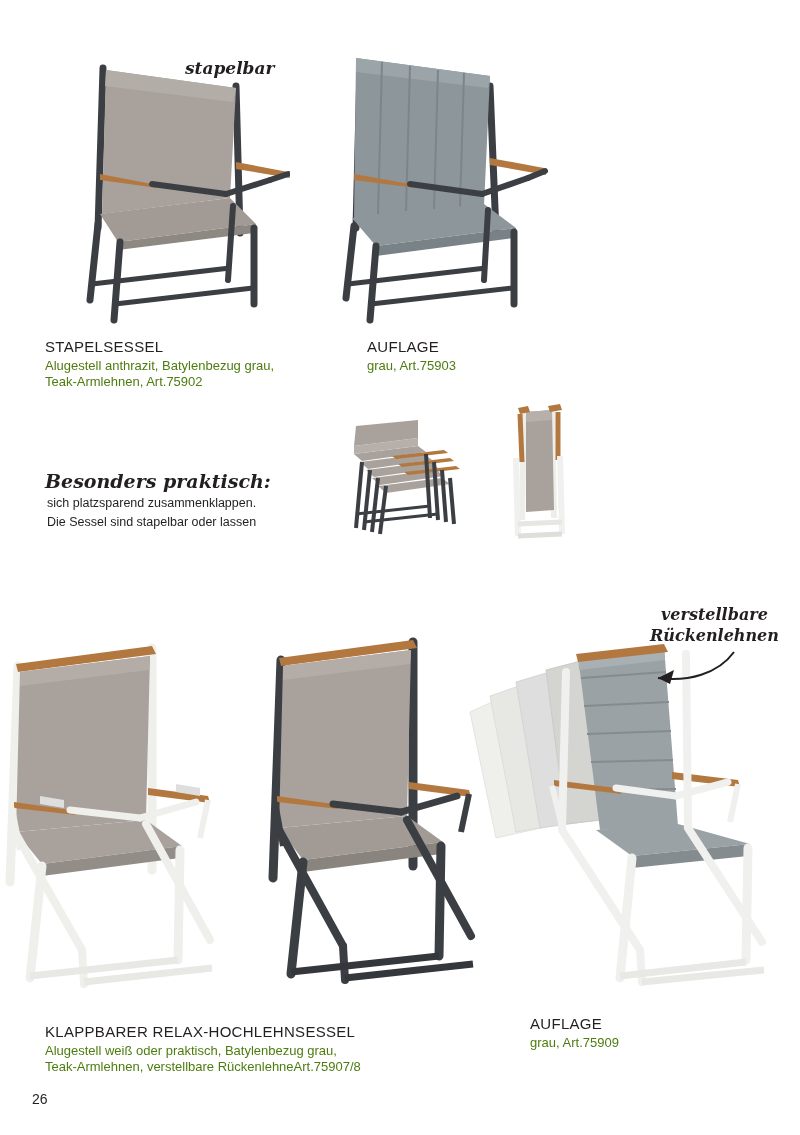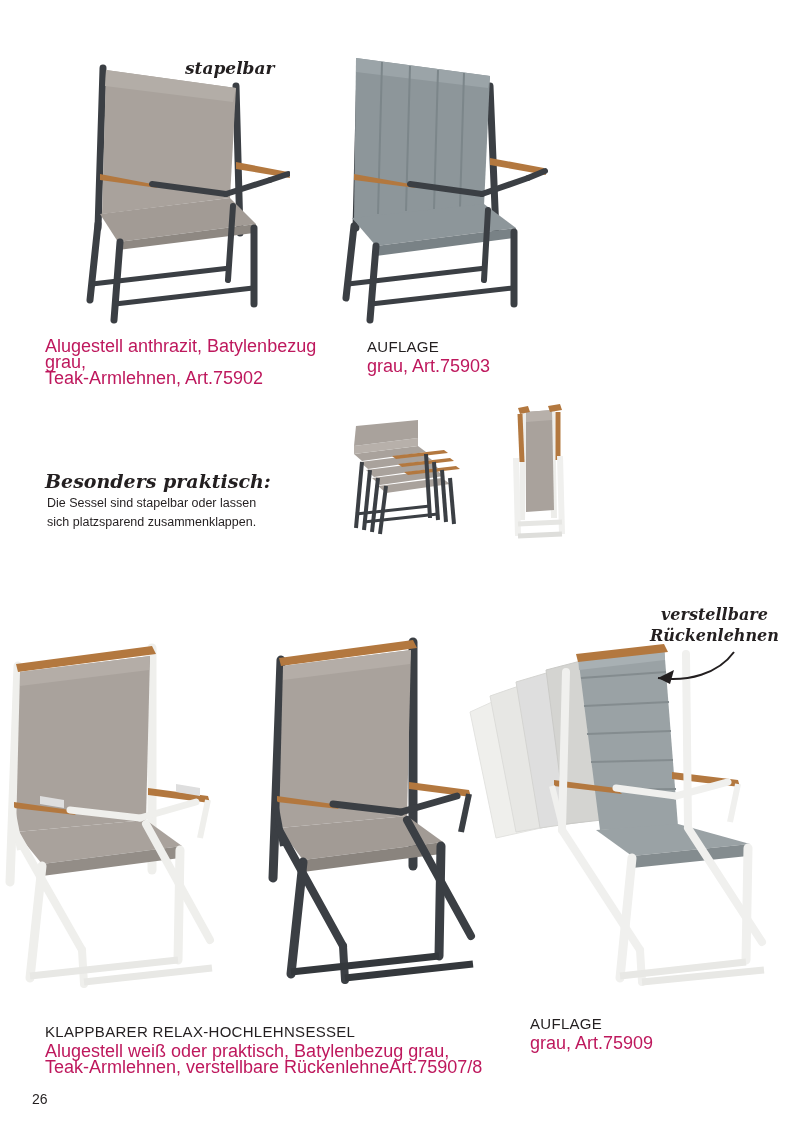--- a/index.html
+++ b/index.html
@@ -23,23 +23,23 @@
 
   
   .prod-title {
     font-size: 15px;
     letter-spacing: 0.3px;
     color: #231f20;
     margin: 0 0 3px 0;
     font-weight: 400;
   }
   .prod-desc {
-    font-size: 18px;
+    font-size: 13px;
     line-height: 16px;
-    color: #be185d;
+    color: #4d7c0f;
     margin: 0;
     font-weight: 400;
   }
   .script {
     font-family: "DejaVu Serif", serif;
     font-style: italic;
     font-weight: 700;
   }
 
   
@@ -143,20 +143,21 @@
 
     <path d="M46 218 L40 292" stroke="#3b3f44" stroke-width="7" fill="none" stroke-linecap="round"></path>
     <path d="M184 204 L184 276" stroke="#3b3f44" stroke-width="7" fill="none" stroke-linecap="round"></path>
     <path d="M24 198 L16 270" stroke="#3b3f44" stroke-width="7" fill="none" stroke-linecap="round"></path>
     <path d="M158 182 L154 252" stroke="#3b3f44" stroke-width="6" fill="none" stroke-linecap="round"></path>
     <path d="M18 256 L156 240" stroke="#3b3f44" stroke-width="5" fill="none"></path>
     <path d="M41 276 L183 260" stroke="#3b3f44" stroke-width="5" fill="none"></path>
   </svg>
 
   <div id="block-stapelsessel">
+    <p class="prod-title">STAPELSESSEL</p>
     <p class="prod-desc">Alugestell anthrazit, Batylenbezug grau,</p>
     <p class="prod-desc">Teak-Armlehnen, Art.75902</p>
   </div>
 
   <div id="block-auflage-1">
     <p class="prod-title">AUFLAGE</p>
     <p class="prod-desc">grau, Art.75903</p>
   </div>
 
   <svg class="illus" style="left:340px; top:418px;" width="140" height="130" viewBox="0 0 140 130">
@@ -199,22 +200,22 @@
     <path d="M58 14 L58 62" stroke="#b3783f" stroke-width="5" fill="none"></path>
     <path d="M16 60 L18 138" stroke="#f0f0ee" stroke-width="6" fill="none"></path>
     <path d="M60 58 L62 136" stroke="#f0f0ee" stroke-width="6" fill="none"></path>
     <path d="M18 126 L62 124" stroke="#e6e6e3" stroke-width="5" fill="none"></path>
     <path d="M18 138 L62 136" stroke="#dededb" stroke-width="5" fill="none"></path>
   </svg>
 
   <div id="block-praktisch">
     <div id="praktisch-head" class="script">Besonders praktisch:</div>
     <div id="praktisch-body">
+      <div>sich platzsparend zusammenklappen.</div>
       <div>Die Sessel sind stapelbar oder lassen</div>
-      <div>sich platzsparend zusammenklappen.</div>
     </div>
   </div>
 
   <svg class="illus" style="left:0px; top:620px;" width="260" height="380" viewBox="0 0 260 380">
 
     <path d="M18 46 L10 262" stroke="#efefec" stroke-width="9" fill="none" stroke-linecap="round"></path>
     <path d="M152 28 L152 250" stroke="#efefec" stroke-width="9" fill="none" stroke-linecap="round"></path>
 
     <path d="M16 44 L152 26 L156 34 L18 52 Z" fill="#b3783f"></path>
 

